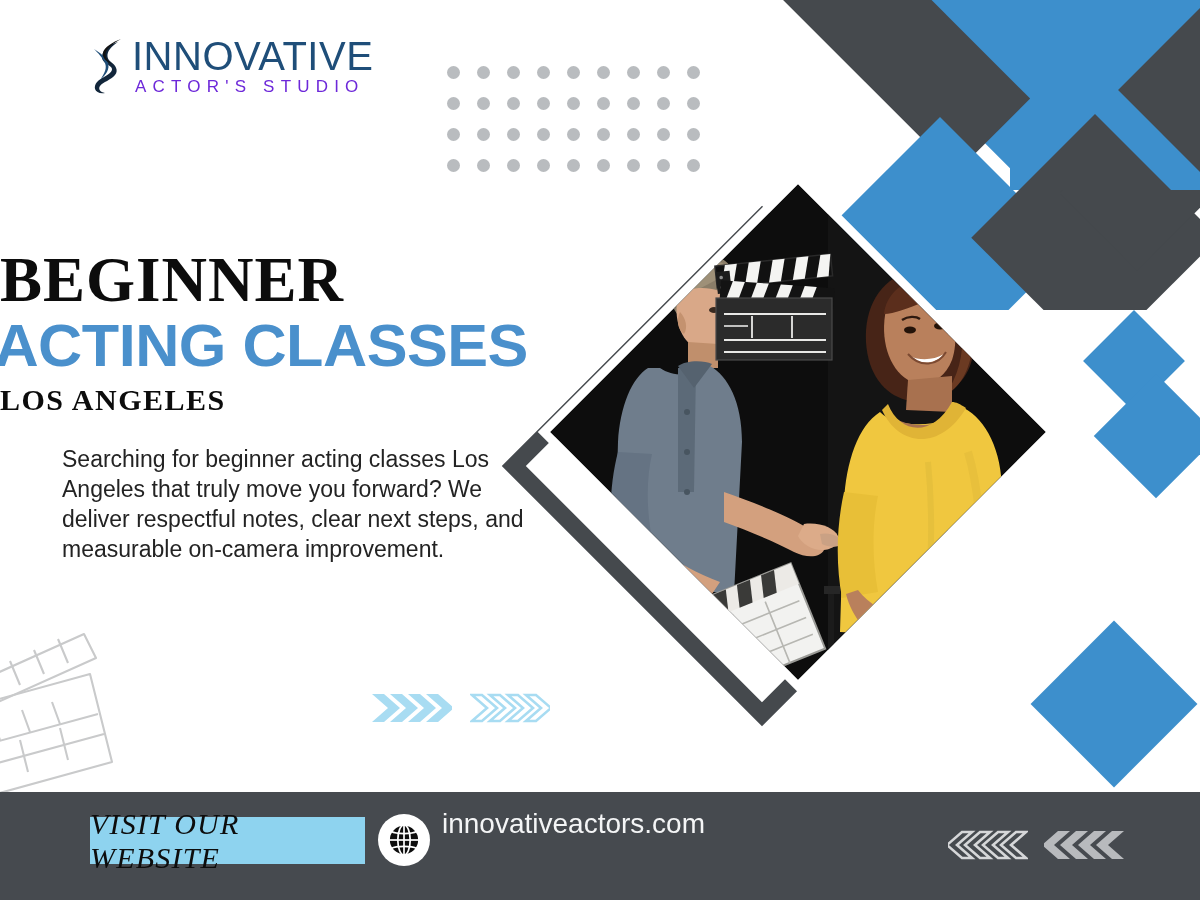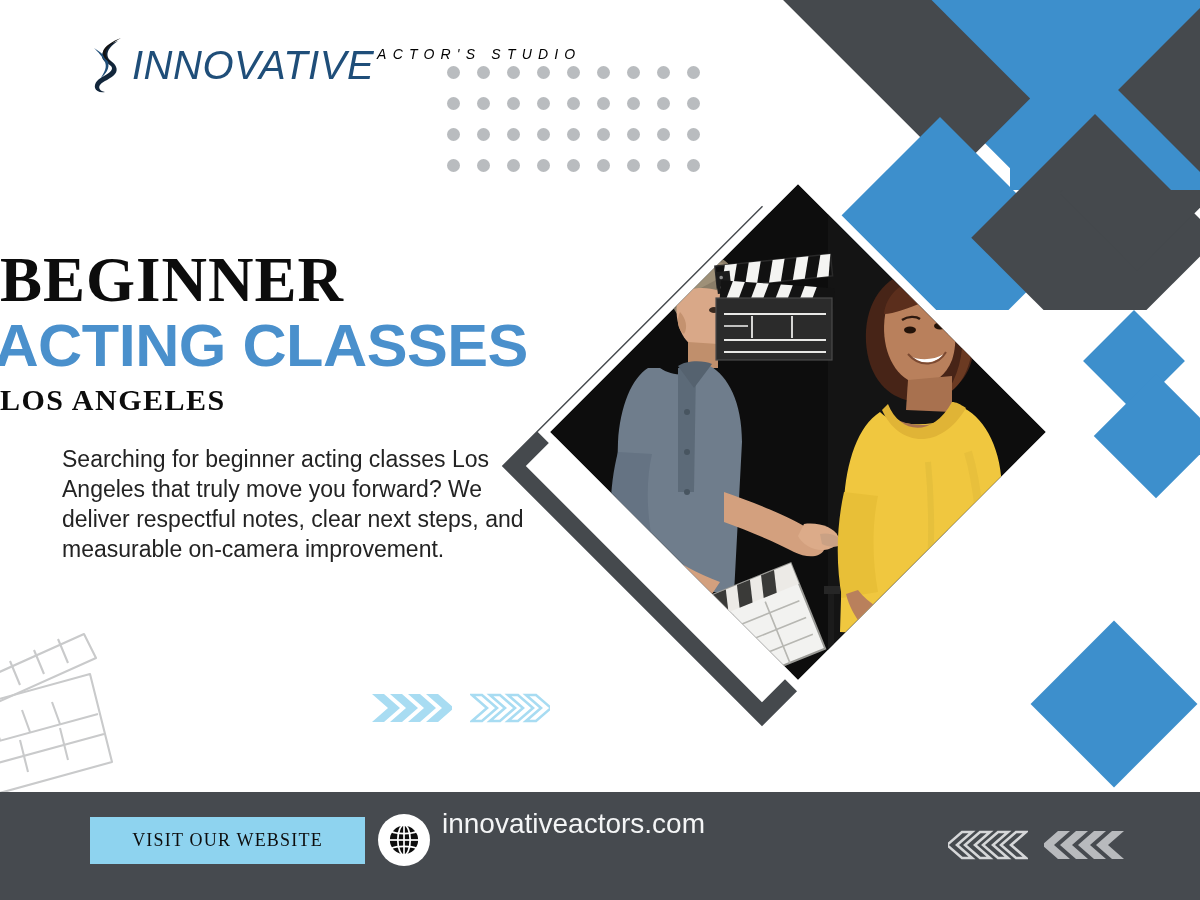--- a/index.html
+++ b/index.html
@@ -20,25 +20,25 @@
   .shape{position:absolute;}
 
   
   #dot-grid{position:absolute;left:447px;top:66px;display:grid;
     grid-template-columns:repeat(9,30px);grid-template-rows:repeat(4,31px);}
   #dot-grid i{display:block;width:13px;height:13px;border-radius:50%;background:#b9bcbf;}
 
   
   #logo{position:absolute;left:88px;top:36px;display:flex;align-items:center;}
   #logo-mark{width:40px;height:58px;flex:0 0 auto;margin-right:4px;}
-  #logo-words{display:flex;flex-direction:row;line-height:1;font-style:italic;}
+  #logo-words{display:flex;flex-direction:column;line-height:1;}
   #logo-title{font-family:"Liberation Sans",sans-serif;font-size:40px;font-weight:400;
     letter-spacing:.5px;color:#1f4e79;}
-  #logo-sub{font-family:"Liberation Sans",sans-serif;font-size:14px;font-weight:400;
-    letter-spacing:6.2px;color:#000000;margin-top:2px;padding-left:3px;}
+  #logo-sub{font-family:"Liberation Sans",sans-serif;font-size:17px;font-weight:400;
+    letter-spacing:6.2px;color:#6d28d9;margin-top:2px;padding-left:3px;}
 
   
   #headline{position:absolute;left:0px;top:248px;width:560px;text-align:left;}
   #head-line1{font-family:"Liberation Serif",serif;font-size:63px;font-weight:700;
     letter-spacing:1px;color:#0c0c0c;line-height:1.02;}
   #head-line2{font-family:"Liberation Sans",sans-serif;font-size:60px;font-weight:700;
     letter-spacing:-.5px;color:#4a90cc;line-height:1.05;transform:scaleX(1.02);margin-top:2px;}
   #head-line3{font-family:"Liberation Serif",serif;font-size:30px;font-weight:700;
     letter-spacing:1.5px;color:#0c0c0c;line-height:1.1;margin-top:6px;}
 
@@ -59,22 +59,22 @@
   #photo-frame{position:absolute;left:36px;top:-34px;width:368px;height:368px;
     transform:rotate(45deg);transform-origin:50% 50%;overflow:hidden;
     border:9px solid #ffffff;box-sizing:border-box;}
   #photo-inner{position:absolute;left:50%;top:50%;width:540px;height:540px;
     margin-left:-270px;margin-top:-270px;transform:rotate(-45deg);}
 
   
   #footer{position:absolute;left:0;top:792px;width:1200px;height:108px;background:#464a4f;}
   #cta-button{position:absolute;left:90px;top:25px;width:275px;height:47px;
     background:#8ed3ef;display:flex;align-items:center;justify-content:center;}
-  #cta-label{font-family:"Liberation Serif",serif;font-size:18px;letter-spacing:1.2px;
-    color:#0d0d0d;font-weight:400;}
+  #cta-label{font-family:"Liberation Serif",serif;font-size:30px;letter-spacing:1.2px;
+    color:#0d0d0d;font-weight:400;font-style:italic;}
   #globe-badge{position:absolute;left:378px;top:22px;width:52px;height:52px;
     border-radius:50%;background:#ffffff;display:flex;align-items:center;justify-content:center;}
   #site-url{position:absolute;left:442px;top:16px;font-family:"Liberation Sans",sans-serif;
     font-size:28px;color:#f4f5f6;letter-spacing:0px;}
   #chevrons-footer{position:absolute;left:948px;top:825px;display:flex;gap:16px;}
 
   
   #clapper-watermark{position:absolute;left:-8px;top:612px;}
   
   #clapper-prop{position:absolute;left:694px;top:248px;}

